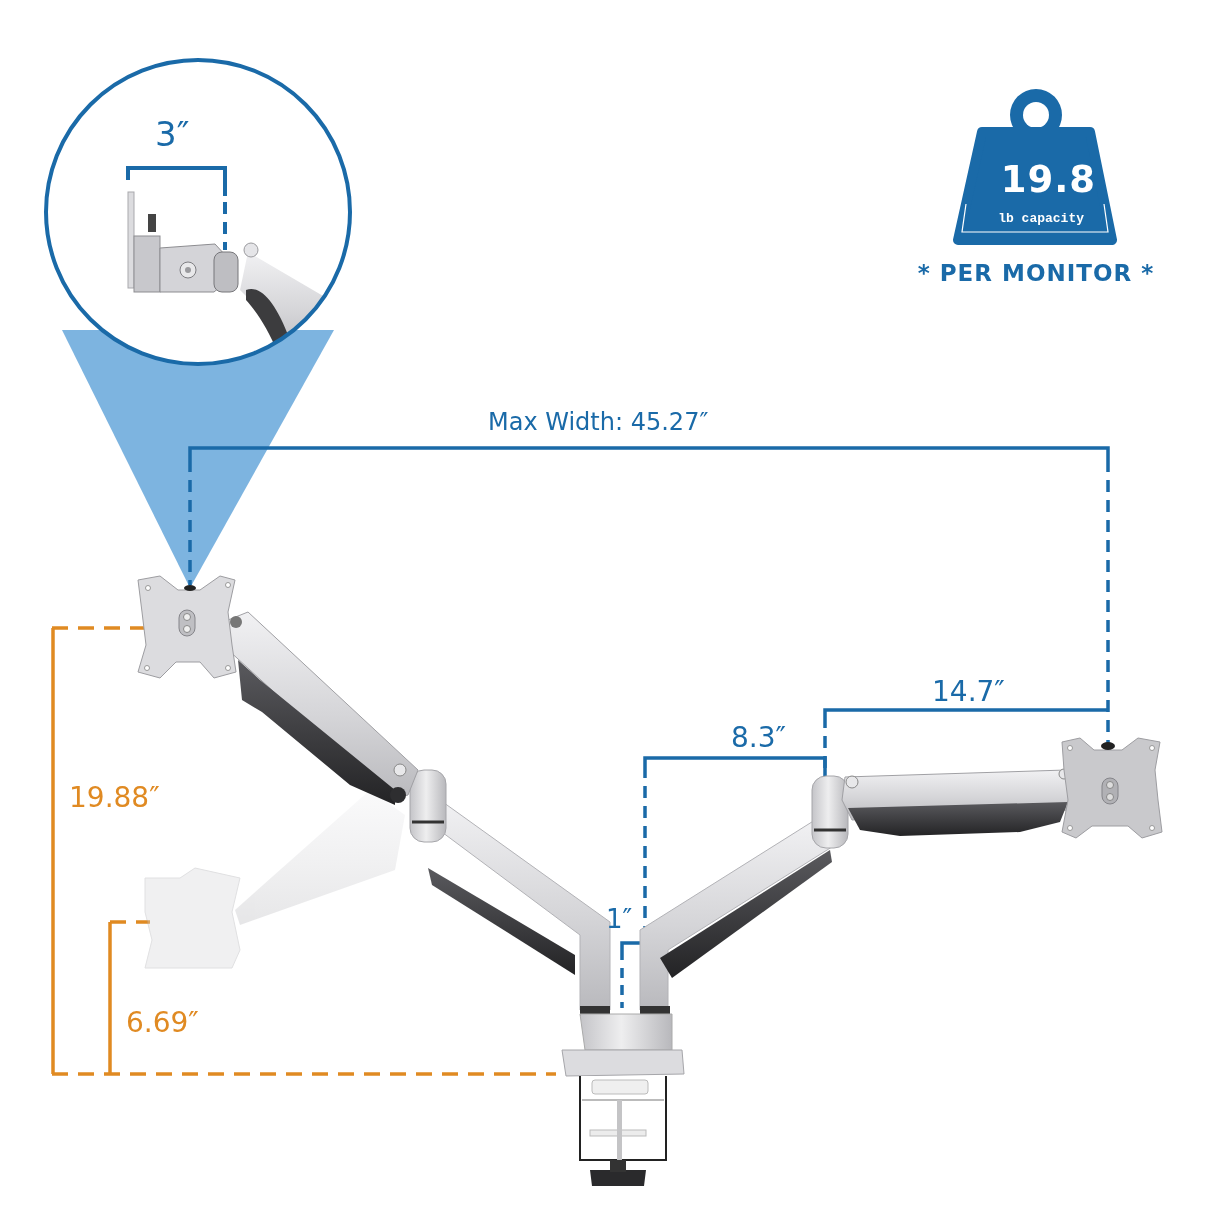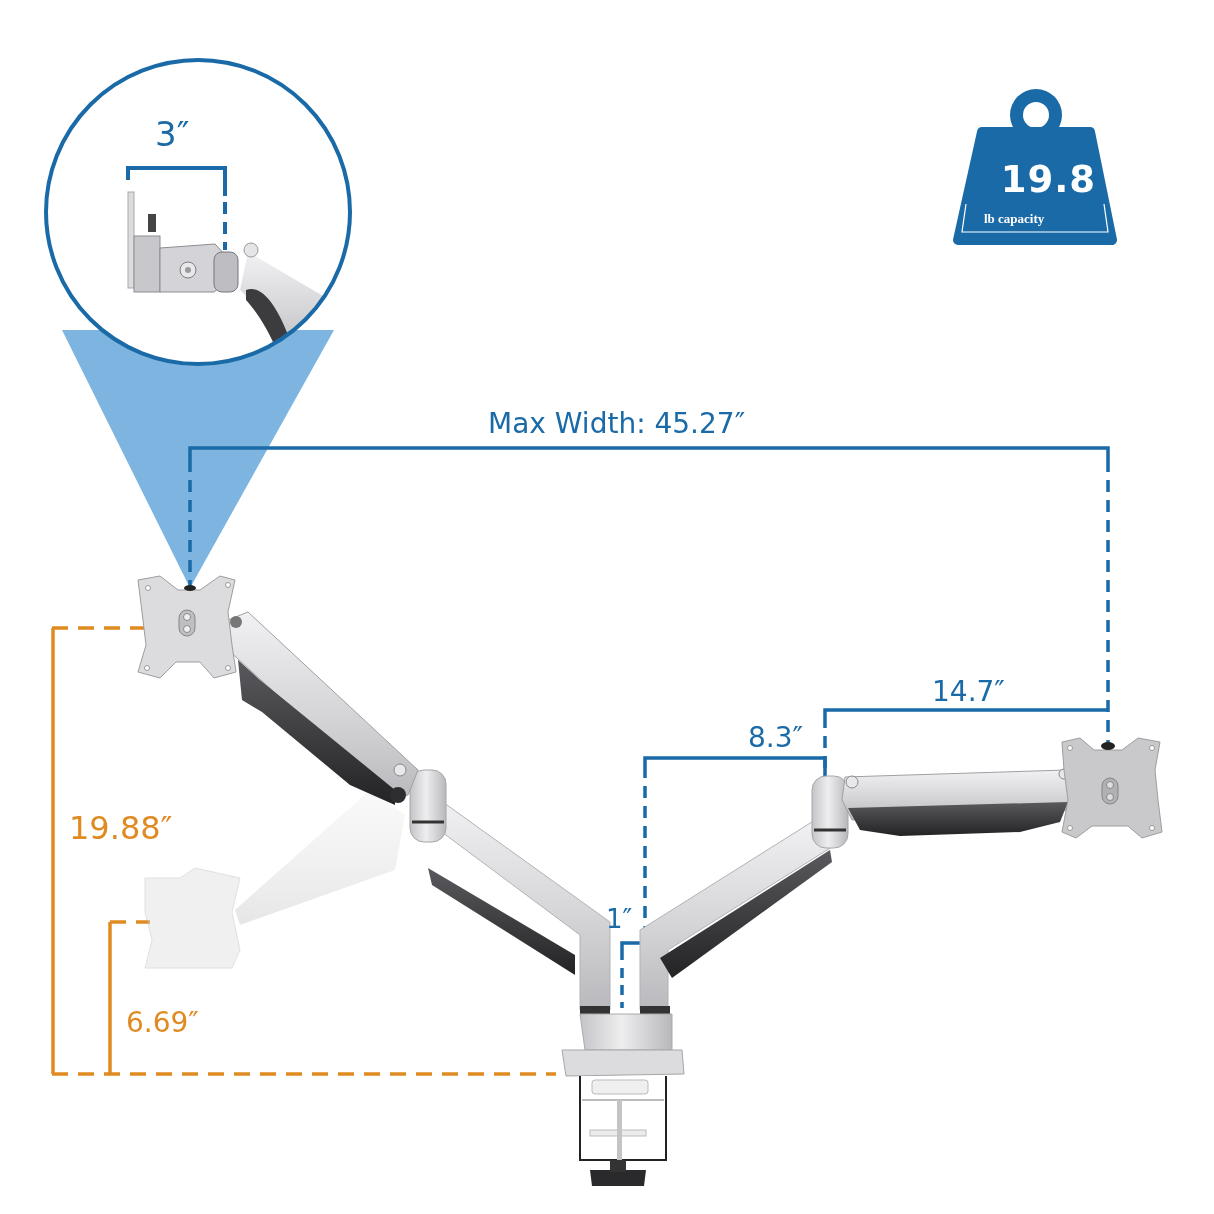--- a/index.html
+++ b/index.html
@@ -2,21 +2,21 @@
 <html><head>
   <meta charset="utf-8">
   <style>
     html, body { margin: 0; padding: 0; background: #ffffff; }
     body { width: 1214px; height: 1214px; position: relative; overflow: hidden; font-family: "DejaVu Sans", sans-serif; }
     #stage { position: absolute; left: 0; top: 0; width: 1214px; height: 1214px; }
     .label { position: absolute; white-space: nowrap; font-family: "DejaVu Sans", sans-serif; font-weight: 400; line-height: 1; }
     .blue-text { color: #1a6aa8; }
     .orange-text { color: #e08a22; }
     .badge-num { position: absolute; color: #ffffff; font-family: "DejaVu Sans", sans-serif; font-weight: 700; font-size: 37px; left: 976px; top: 158px; width: 120px; text-align: right; letter-spacing: 1px; }
-    .badge-sub { position: absolute; color: #ffffff; font-family: Liberation Serif, serif; font-weight: 700; font-size: 13px; left: 984px; top: 211px; width: 120px; text-align: left; }
+    .badge-sub { position: absolute; color: #ffffff; font-family: Liberation Mono, monospace; font-weight: 700; font-size: 13px; left: 964px; top: 211px; width: 120px; text-align: right; }
     .per-monitor { position: absolute; left: 906px; top: 260px; width: 260px; text-align: center; color: #1a6aa8; font-family: "DejaVu Sans", sans-serif; font-weight: 700; font-size: 23px; letter-spacing: 1px; }
   </style>
 </head>
 <body>
 
 <div id="stage">
   <svg width="1214" height="1214" viewBox="0 0 1214 1214" xmlns="http://www.w3.org/2000/svg">
     <defs>
       <linearGradient id="armGrad" x1="0" y1="0" x2="0" y2="1">
         <stop offset="0" stop-color="#f1f1f3"></stop>
@@ -171,23 +171,24 @@
       <circle cx="1036" cy="115" r="26" fill="#1a6aa8"></circle>
       <circle cx="1036" cy="115" r="13" fill="#ffffff"></circle>
       <path d="M982,132 L1090,132 L1112,240 L958,240 Z" fill="#1a6aa8" stroke="#1a6aa8" stroke-width="10" stroke-linejoin="round"></path>
       <polyline points="966,204 962,232 1108,232 1104,204" fill="none" stroke="#ffffff" stroke-width="1.2"></polyline>
     </g>
   </svg>
 
   
   <div class="badge-num">19.8</div>
   <div class="badge-sub">lb capacity</div>
+  <div class="per-monitor">* PER MONITOR *</div>
 
   <div class="label blue-text" style="left:155px; top:117px; font-size:34px;">3″</div>
 
-  <div class="label blue-text" style="left:488px; top:410px; font-size:28px;">Max Width: 45.27″</div>
+  <div class="label blue-text" style="left:488px; top:410px; font-size:24px;">Max Width: 45.27″</div>
   <div class="label blue-text" style="left:932px; top:678px; font-size:28px;">14.7″</div>
-  <div class="label blue-text" style="left:748px; top:724px; font-size:28px;">8.3″</div>
+  <div class="label blue-text" style="left:731px; top:724px; font-size:28px;">8.3″</div>
   <div class="label blue-text" style="left:606px; top:906px; font-size:26px;">1″</div>
 
-  <div class="label orange-text" style="left:69px; top:784px; font-size:32px;margin-top:28px;">19.88″</div>
+  <div class="label orange-text" style="left:69px; top:784px; font-size:28px;">19.88″</div>
   <div class="label orange-text" style="left:126px; top:1009px; font-size:28px;">6.69″</div>
 </div>
 
 </body></html>

